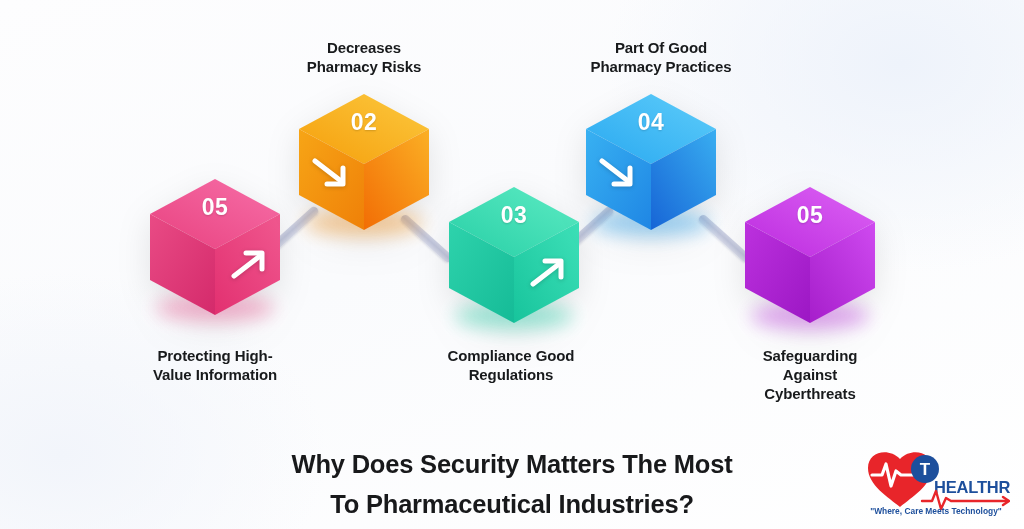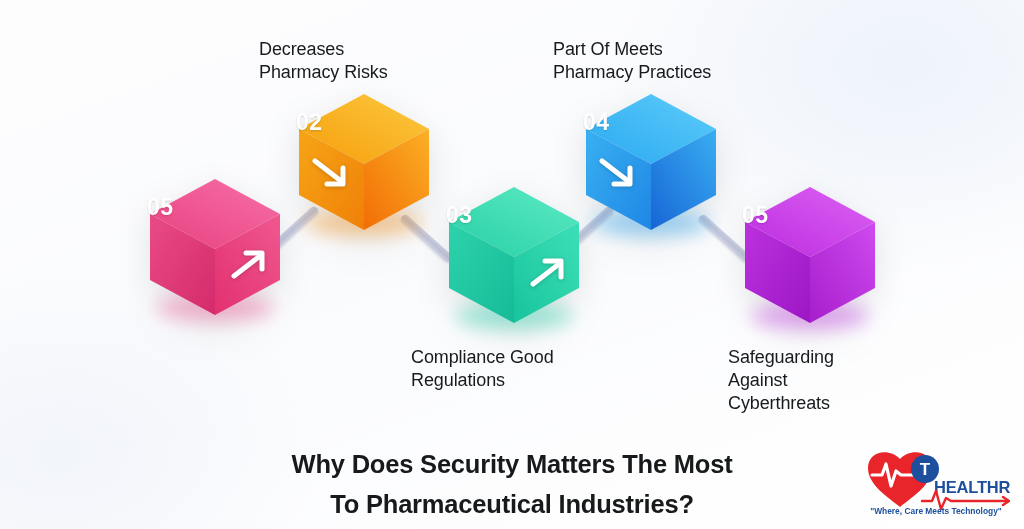--- a/index.html
+++ b/index.html
@@ -48,42 +48,44 @@
     width:118px; height:26px;
     border-radius:50%;
     filter:blur(9px);
     opacity:.42;
     z-index:-1;
   }
 
   .cube-num {
     position:absolute;
     top:17px; left:0; right:0;
+    text-align:center;
     font-size:23px;
     font-weight:700;
     color:#ffffff;
     letter-spacing:.5px;
     text-shadow:0 1px 2px rgba(0,0,0,.16);
     pointer-events:none;
     z-index:4;
   }
 
   .cube-arrow { position:absolute; z-index:4; pointer-events:none; }
   .cube-arrow.right { right:14px; bottom:32px; }
   .cube-arrow.left  { left:14px;  bottom:40px; }
   .cube-arrow svg {
     width:40px; height:40px; overflow:visible;
     filter:drop-shadow(0 1px 2px rgba(0,0,0,.18));
   }
 
   
   .step-label {
     position:absolute;
-    font-size:18px;
-    font-weight:400;
+    text-align:center;
+    font-size:15px;
+    font-weight:700;
     line-height:1.28;
     color:#181a1c;
     letter-spacing:-.1px;
     z-index:5;
     white-space:pre-line;
   }
 
   
   #headline {
     position:absolute;
@@ -142,20 +144,22 @@
       </svg>
       <div class="cube-num">05</div>
       <div class="cube-arrow right">
         <svg viewBox="0 0 40 40">
           <path d="M5 31 L31 11" stroke="#fff" stroke-width="5" stroke-linecap="round" fill="none"></path>
           <path d="M17 8 L33 8 L33 24" stroke="#fff" stroke-width="5" stroke-linecap="round" stroke-linejoin="round" fill="none"></path>
         </svg>
       </div>
     </div>
   </div>
+  <div class="step-label" style="left:115px; top:346px; width:200px;">Protecting High-
+Value Information</div>
 
   <div class="cube-wrap" style="left:296px; top:92px;">
     <div class="cube">
       <div class="cube-glow" style="background:#f7941d;"></div>
       <svg viewBox="0 0 136 140" preserveAspectRatio="none" aria-hidden="true">
         <defs>
           <linearGradient id="g2t" x1="0" y1="1" x2="1" y2="0">
             <stop offset="0" stop-color="#f59e0b"></stop>
               <stop offset="1" stop-color="#fcc93f"></stop>
           </linearGradient>
@@ -242,21 +246,21 @@
       </svg>
       <div class="cube-num">04</div>
       <div class="cube-arrow left">
         <svg viewBox="0 0 40 40">
           <path d="M5 9 L31 29" stroke="#fff" stroke-width="5" stroke-linecap="round" fill="none"></path>
           <path d="M33 16 L33 32 L17 32" stroke="#fff" stroke-width="5" stroke-linecap="round" stroke-linejoin="round" fill="none"></path>
         </svg>
       </div>
     </div>
   </div>
-  <div class="step-label" style="left:553px; top:38px; width:216px;">Part Of Meets
+  <div class="step-label" style="left:553px; top:38px; width:216px;">Part Of Good
 Pharmacy Practices</div>
 
   <div class="cube-wrap" style="left:742px; top:185px;">
     <div class="cube">
       <div class="cube-glow" style="background:#c33ce6;"></div>
       <svg viewBox="0 0 136 140" preserveAspectRatio="none" aria-hidden="true">
         <defs>
           <linearGradient id="g5t" x1="0" y1="1" x2="1" y2="0">
             <stop offset="0" stop-color="#bb2ade"></stop>
               <stop offset="1" stop-color="#dd63f5"></stop>

